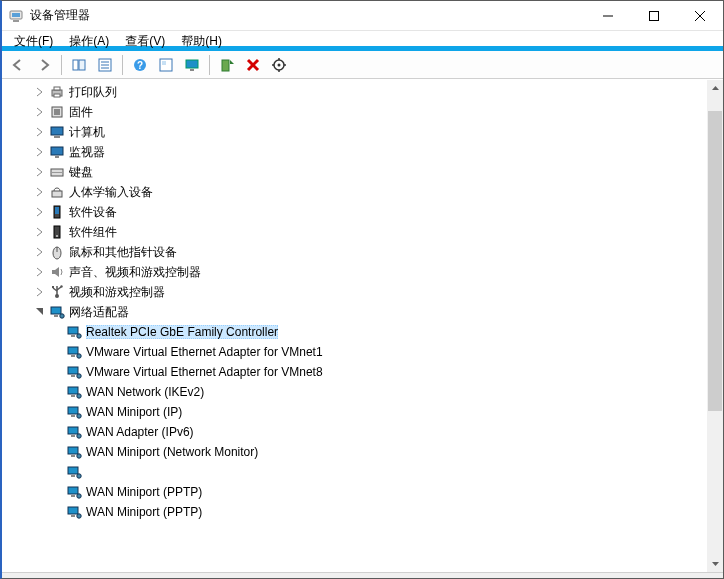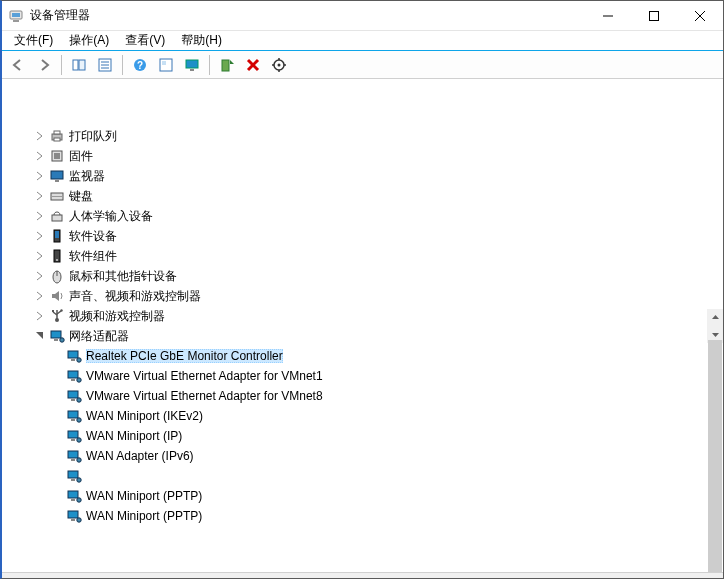--- a/index.html
+++ b/index.html
@@ -39,23 +39,23 @@
     width: 46px; height: 29px;
     display: flex; align-items: center; justify-content: center;
     font-family: "Segoe UI Symbol", sans-serif;
     font-size: 11px;
     color: #000;
   }
 
   .menubar {
     height: 20px;
     display: flex;
-    align-items: center;
+    align-items: flex-start;
     padding: 0 4px;
-    border-bottom: 1px solid #0ea5e9;
+    border-bottom: 5px solid #0ea5e9;
   }
   .menubar .menu-item {
     padding: 2px 8px;
     font-size: 12px;
   }
 
   .toolbar {
     height: 28px;
     display: flex;
     align-items: center;
@@ -76,21 +76,20 @@
     margin: 0 3px;
   }
 
   .tree-area {
     flex: 1;
     display: flex;
     overflow: hidden;
     background: #fff;
     border-top: 1px solid #fff;
     position:relative;
-    align-items:center;
   }
   .tree-scroll {
     flex: 1;
     overflow-y: hidden;
     padding: 2px 0 2px 0;
   }
   .tree-scroll::-webkit-scrollbar { width:17px; }
   .vscrollbar {
     width: 17px;
     background: #f0f0f0;
@@ -287,20 +286,35 @@
         <div class="node">
           <span class="indent" style="width: 24px;"></span>
           <span class="expander">
             <svg width="10" height="10">
               <path d="M2 1 L7 5 L2 9" fill="none" stroke="#888" stroke-width="1"></path>
             </svg>
           </span>
           <span class="dev-icon">
             <svg width="16" height="16">
               <rect x="2" y="3" width="12" height="8" fill="#2a7ab8" stroke="#135"></rect>
+              <rect x="5" y="12" width="6" height="2" fill="#888"></rect>
+            </svg>
+          </span>
+          <span class="label">计算机</span>
+        </div>
+        <div class="node">
+          <span class="indent" style="width: 24px;"></span>
+          <span class="expander">
+            <svg width="10" height="10">
+              <path d="M2 1 L7 5 L2 9" fill="none" stroke="#888" stroke-width="1"></path>
+            </svg>
+          </span>
+          <span class="dev-icon">
+            <svg width="16" height="16">
+              <rect x="2" y="3" width="12" height="8" fill="#2a7ab8" stroke="#135"></rect>
               <rect x="6" y="12" width="4" height="2" fill="#888"></rect>
             </svg>
           </span>
           <span class="label">监视器</span>
         </div>
         <div class="node">
           <span class="indent" style="width: 24px;"></span>
           <span class="expander">
             <svg width="10" height="10">
               <path d="M2 1 L7 5 L2 9" fill="none" stroke="#888" stroke-width="1"></path>
@@ -427,21 +441,21 @@
         </div>
         <div class="node selected">
           <span class="indent" style="width: 58px;"></span>
           <span class="dev-icon">
             <svg width="16" height="16">
               <rect x="2" y="3" width="10" height="7" fill="#1e90c8" stroke="#135"></rect>
               <rect x="5" y="11" width="4" height="2" fill="#888"></rect>
               <circle cx="13" cy="12" r="2.2" fill="#48a" stroke="#135"></circle>
             </svg>
           </span>
-          <span class="label">Realtek PCIe GbE Monitor Controller</span>
+          <span class="label">Realtek PCIe GbE Family Controller</span>
         </div>
         <div class="node">
           <span class="indent" style="width: 58px;"></span>
           <span class="dev-icon">
             <svg width="16" height="16">
               <rect x="2" y="3" width="10" height="7" fill="#1e90c8" stroke="#135"></rect>
               <rect x="5" y="11" width="4" height="2" fill="#888"></rect>
               <circle cx="13" cy="12" r="2.2" fill="#48a" stroke="#135"></circle>
             </svg>
           </span>
@@ -460,21 +474,21 @@
         </div>
         <div class="node">
           <span class="indent" style="width: 58px;"></span>
           <span class="dev-icon">
             <svg width="16" height="16">
               <rect x="2" y="3" width="10" height="7" fill="#1e90c8" stroke="#135"></rect>
               <rect x="5" y="11" width="4" height="2" fill="#888"></rect>
               <circle cx="13" cy="12" r="2.2" fill="#48a" stroke="#135"></circle>
             </svg>
           </span>
-          <span class="label">WAN Miniport (IKEv2)</span>
+          <span class="label">WAN Network (IKEv2)</span>
         </div>
         <div class="node">
           <span class="indent" style="width: 58px;"></span>
           <span class="dev-icon">
             <svg width="16" height="16">
               <rect x="2" y="3" width="10" height="7" fill="#1e90c8" stroke="#135"></rect>
               <rect x="5" y="11" width="4" height="2" fill="#888"></rect>
               <circle cx="13" cy="12" r="2.2" fill="#48a" stroke="#135"></circle>
             </svg>
           </span>
@@ -483,20 +497,31 @@
         <div class="node">
           <span class="indent" style="width: 58px;"></span>
           <span class="dev-icon">
             <svg width="16" height="16">
               <rect x="2" y="3" width="10" height="7" fill="#1e90c8" stroke="#135"></rect>
               <rect x="5" y="11" width="4" height="2" fill="#888"></rect>
               <circle cx="13" cy="12" r="2.2" fill="#48a" stroke="#135"></circle>
             </svg>
           </span>
           <span class="label">WAN Adapter (IPv6)</span>
+        </div>
+        <div class="node">
+          <span class="indent" style="width: 58px;"></span>
+          <span class="dev-icon">
+            <svg width="16" height="16">
+              <rect x="2" y="3" width="10" height="7" fill="#1e90c8" stroke="#135"></rect>
+              <rect x="5" y="11" width="4" height="2" fill="#888"></rect>
+              <circle cx="13" cy="12" r="2.2" fill="#48a" stroke="#135"></circle>
+            </svg>
+          </span>
+          <span class="label">WAN Miniport (Network Monitor)</span>
         </div>
         <div class="node">
           <span class="indent" style="width: 58px;"></span>
           <span class="dev-icon">
             <svg width="16" height="16">
               <rect x="2" y="3" width="10" height="7" fill="#1e90c8" stroke="#135"></rect>
               <rect x="5" y="11" width="4" height="2" fill="#888"></rect>
               <circle cx="13" cy="12" r="2.2" fill="#48a" stroke="#135"></circle>
             </svg>
           </span>

